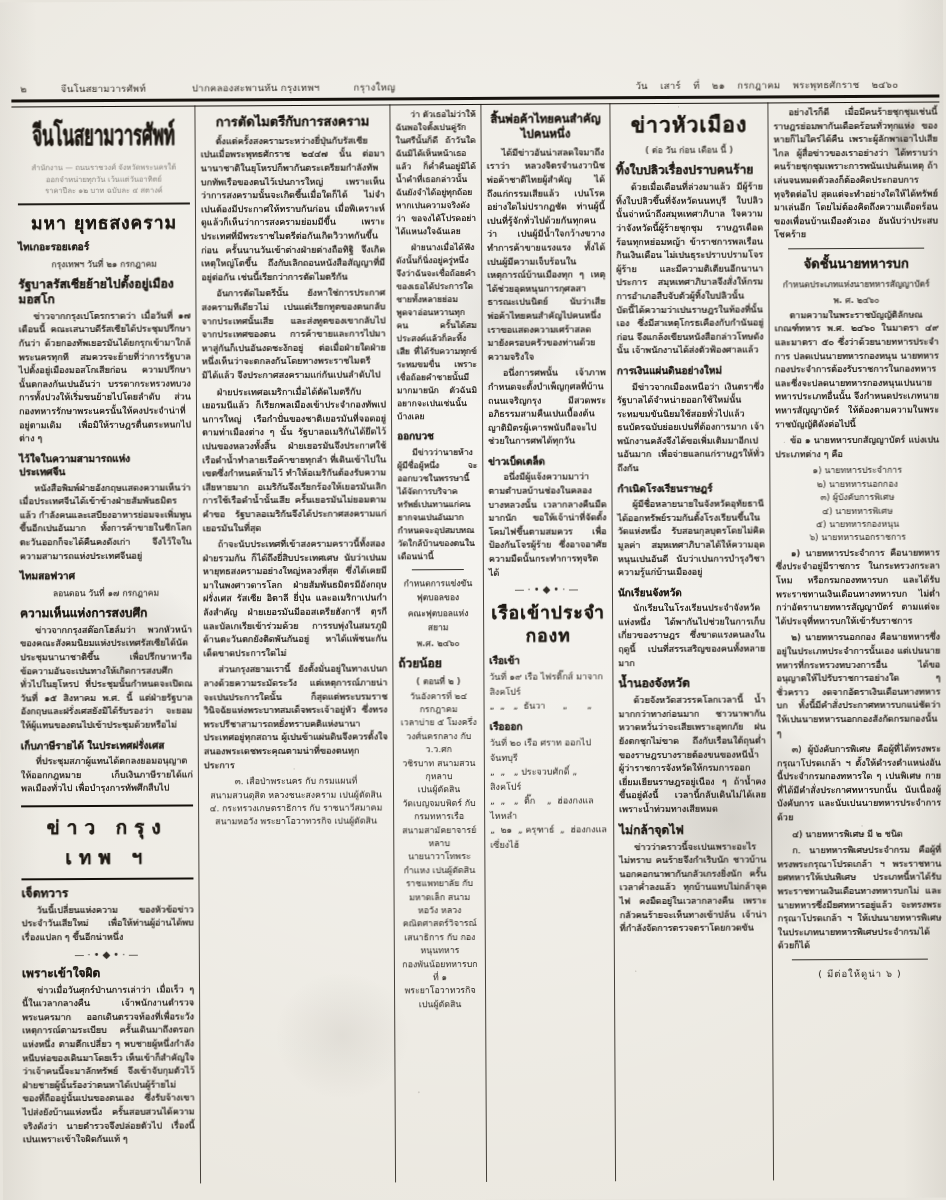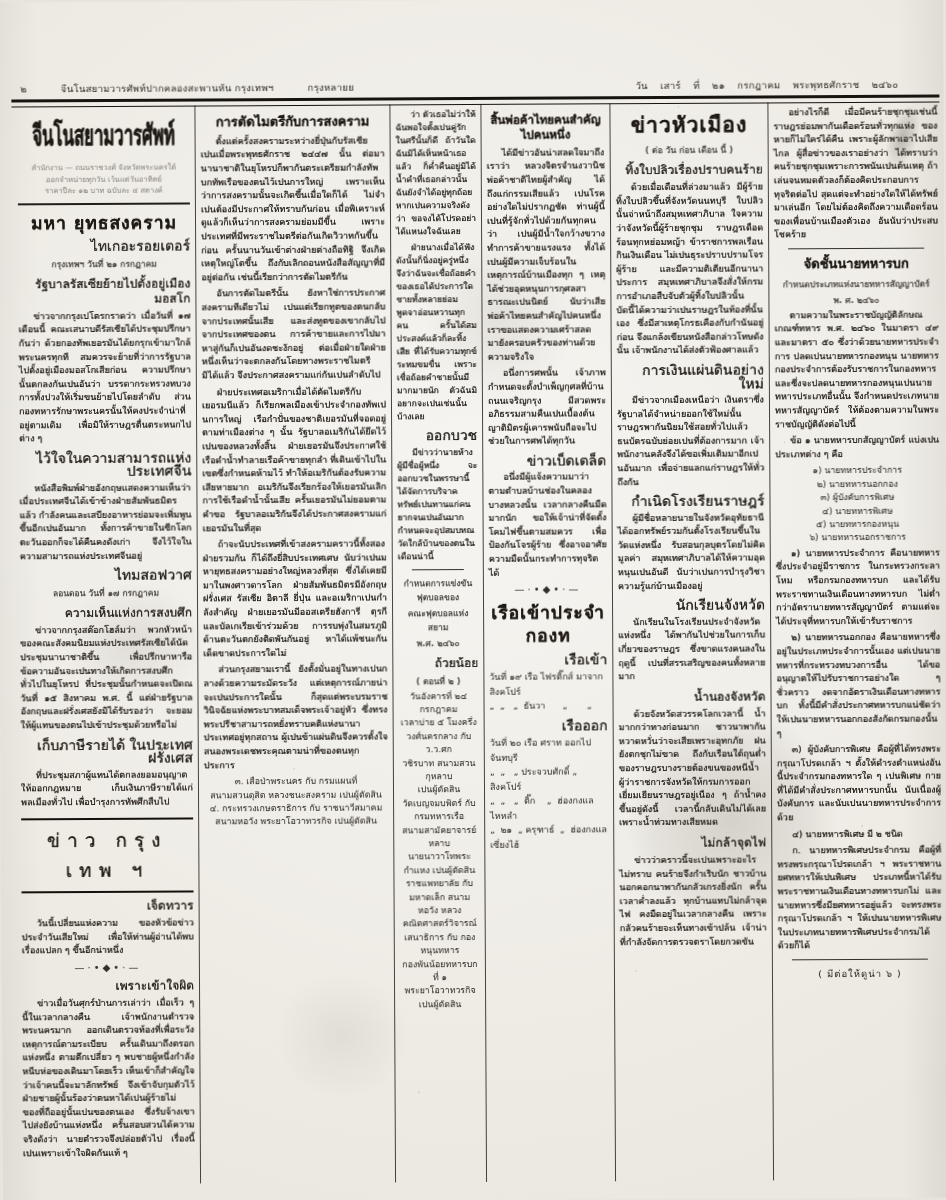--- a/index.html
+++ b/index.html
@@ -42,21 +42,21 @@
   
   .pg-header{
     position:absolute;left:15px;right:5px;top:76px;height:18px;
     display:flex;align-items:flex-end;
     font-size:9.5px;letter-spacing:.3px;color:#2a241d;
     filter:blur(.2px);
   }
   .pg-header .h-item{white-space:nowrap;}
   .h-pageno{margin-left:8px;}
   .h-paper{margin-left:34px;}
-  .h-office{}
+  .h-office{margin-left:46px;}
   .h-city{margin-left:34px;}
   .h-date{margin-left:auto;margin-right:40px;word-spacing:9px;}
   .header-rule{
     position:absolute;left:14px;right:4px;top:97px;height:4px;
     border-top:3px solid #17130e;border-bottom:1px solid #17130e;
   }
 
   
   .columns{
     position:absolute;left:15px;top:104px;width:930px;height:1078px;
@@ -70,27 +70,27 @@
   .col + .col{border-left:1px solid rgba(25,20,14,.78);}
   .col-1{width:182px;} .col-2{width:195px;} .col-3{width:91px;}
   .col-4{width:129px;} .col-5{width:158px;} .col-6{width:175px;}
 
   .para{font-size:9px;line-height:13.6px;text-align:justify;text-indent:15px;margin:2px 0 3px;text-shadow:0 0 .5px rgba(30,24,18,.85);}
   .col-3 .para{font-size:8.5px;line-height:13px;}
   .headline{font-weight:bold;text-align:center;line-height:1.3;margin:7px 0 4px;text-shadow:0 0 .6px rgba(20,15,10,.9);}
   .headline.xl{font-size:21px;letter-spacing:1px;}
   .headline.lg{font-size:17.5px;letter-spacing:1px;}
   .headline.md{font-size:13px;}
-  .headline.sm{font-size:11.5px;}
-  .subhead{font-weight:normal;text-align:right;margin:6px 0 3px;text-shadow:0 0 .5px rgba(20,15,10,.85);}
+  .headline.sm{font-size:11.5px;font-family:Liberation Mono, monospace;}
+  .subhead{font-weight:bold;text-align:left;margin:6px 0 3px;text-shadow:0 0 .5px rgba(20,15,10,.85);}
   .subhead.md .subhead-line{font-size:12px;line-height:15px;}
-  .subhead.sm .subhead-line{font-size:14px;line-height:13.5px;}
+  .subhead.sm .subhead-line{font-size:10px;line-height:13.5px;}
   .kicker{font-size:8.5px;text-align:center;opacity:.78;margin:2px 0;font-weight:bold;}
   .banner{
-    font-size:19px;font-weight:normal;text-align:center;letter-spacing:7px;
+    font-size:19px;font-weight:bold;text-align:center;letter-spacing:7px;
     border-top:2.5px solid #17130e;border-bottom:2px solid #17130e;
     padding:5px 0 6px;margin:9px 0 6px;text-shadow:0 0 .6px rgba(20,15,10,.9);
   }
   .rule{margin:6px 14px;}
   .rule.thin{border-top:1.5px solid rgba(20,16,10,.85);}
   .rule.fancy{border:0;text-align:center;font-size:10px;letter-spacing:3px;margin:4px 0;opacity:.9;}
   .list{margin:2px 0;}
   .list-line{font-size:8.8px;line-height:13.4px;text-align:center;}
   .rows{margin:1px 0;}
   .row-line{font-size:9px;line-height:14.5px;white-space:pre-wrap;}
@@ -106,21 +106,21 @@
   .mast-sub{font-size:7.5px;line-height:11.5px;opacity:.55;}
 </style>
 </head>
 <body>
 
 <div class="sheet">
   <div class="pg-header">
     <span class="h-item h-pageno">๒</span>
     <span class="h-item h-paper">จีนโนสยามวารศัพท์</span>
     <span class="h-item h-office">ปากคลองสะพานหัน กรุงเทพฯ</span>
-    <span class="h-item h-city">กรุงหลายย</span>
+    <span class="h-item h-city">กรุางใหญ</span>
     <span class="h-item h-date">วัน เสาร์ ที่ ๒๑ กรกฎาคม พระพุทธศักราช ๒๔๖๐</span>
   </div>
   <div class="header-rule"></div>
   <div class="columns">
       <div class="col col-1">
         <div class="masthead">
           <div class="mast-title">จีนโนสยามวารศัพท์</div>
           <div class="mast-sub">สำนักงาน — ถนนราชวงศ์ จังหวัดพระนครใต้</div>
           <div class="mast-sub">ออกจำหน่ายทุกวัน เว้นแต่วันอาทิตย์</div>
           <div class="mast-sub">ราคาปีละ ๑๒ บาท ฉบับละ ๔ สตางค์</div>
@@ -238,21 +238,21 @@
       <div class="col col-5">
         <div class="headline xl">ข่าวหัวเมือง</div>
         <div class="kicker">( ต่อ วัน ก่อน เดือน นี้ )</div>
         <div class="subhead md">
           <div class="subhead-line">ทิ้งใบปลิวเรื่องปราบคนร้าย</div>
         </div>
         <p class="para">ด้วยเมื่อเดือนที่ล่วงมาแล้ว มีผู้ร้ายทิ้งใบปลิวขึ้นที่จังหวัดนนทบุรี ใบปลิวนั้นจ่าหน้าถึงสมุหเทศาภิบาล ใจความว่าจังหวัดนี้ผู้ร้ายชุกชุม ราษฎรเดือดร้อนทุกหย่อมหญ้า ข้าราชการพลเรือนกินเงินเดือน ไม่เปนธุระปราบปรามโจรผู้ร้าย และมีความติเตียนอีกนานาประการ สมุหเทศาภิบาลจึงสั่งให้กรมการอำเภอสืบจับตัวผู้ทิ้งใบปลิวนั้น บัดนี้ได้ความว่าเปนราษฎรในท้องที่นั้นเอง ซึ่งมีสาเหตุโกรธเคืองกับกำนันอยู่ก่อน จึงแกล้งเขียนหนังสือกล่าวโทษดังนั้น เจ้าพนักงานได้ส่งตัวฟ้องศาลแล้ว</p>
         <div class="subhead sm">
           <div class="subhead-line">การเงินแผ่นดินอย่างใหม่</div>
         </div>
-        <p class="para">มีข่าวจากเมืองเหนือว่า เงินตราซึ่งรัฐบาลได้จำหน่ายออกใช้ใหม่นั้น ราษฎรพากันนิยมใช้สอยทั่วไปแล้ว ธนบัตรฉบับย่อยเปนที่ต้องการมาก เจ้าพนักงานคลังจึงได้ขอเพิ่มเติมมาอีกเปนอันมาก เพื่อจ่ายแลกแก่ราษฎรให้ทั่วถึงกัน</p>
+        <p class="para">มีข่าวจากเมืองเหนือว่า เงินตราซึ่งรัฐบาลได้จำหน่ายออกใช้ใหม่นั้น ระทมขมขันนิยมใช้สอยทั่วไปแล้ว ธนบัตรฉบับย่อยเปนที่ต้องการมาก เจ้าพนักงานคลังจึงได้ขอเพิ่มเติมมาอีกเปนอันมาก เพื่อจ่ายแลกแก่ราษฎรให้ทั่วถึงกัน</p>
         <div class="subhead sm">
           <div class="subhead-line">กำเนิดโรงเรียนราษฎร์</div>
         </div>
         <p class="para">ผู้มีชื่อหลายนายในจังหวัดอุทัยธานี ได้ออกทรัพย์รวมกันตั้งโรงเรียนขึ้นในวัดแห่งหนึ่ง รับสอนกุลบุตรโดยไม่คิดมูลค่า สมุหเทศาภิบาลได้ให้ความอุดหนุนเปนอันดี นับว่าเปนการบำรุงวิชาความรู้แก่บ้านเมืองอยู่</p>
         <div class="subhead sm">
           <div class="subhead-line">นักเรียนจังหวัด</div>
         </div>
         <p class="para">นักเรียนในโรงเรียนประจำจังหวัดแห่งหนึ่ง ได้พากันไปช่วยในการเก็บเกี่ยวของราษฎร ซึ่งขาดแรงคนลงในฤดูนี้ เปนที่สรรเสริญของคนทั้งหลายมาก</p>
         <div class="subhead md">
           <div class="subhead-line">น้ำนองจังหวัด</div>

